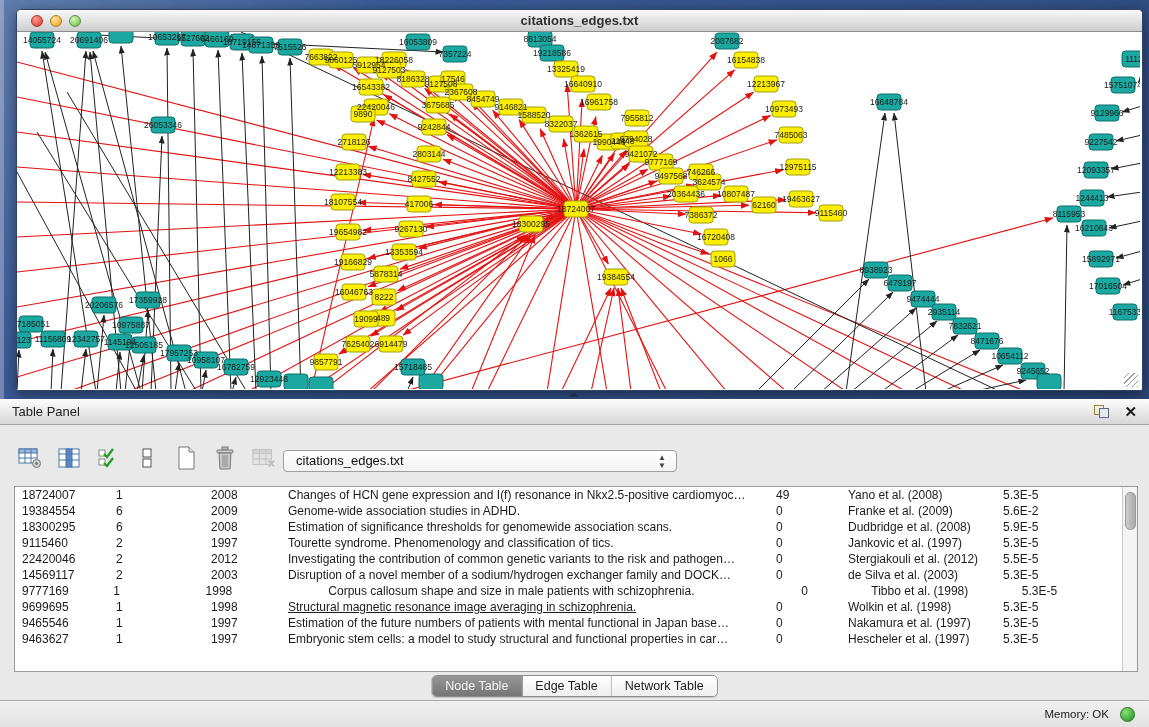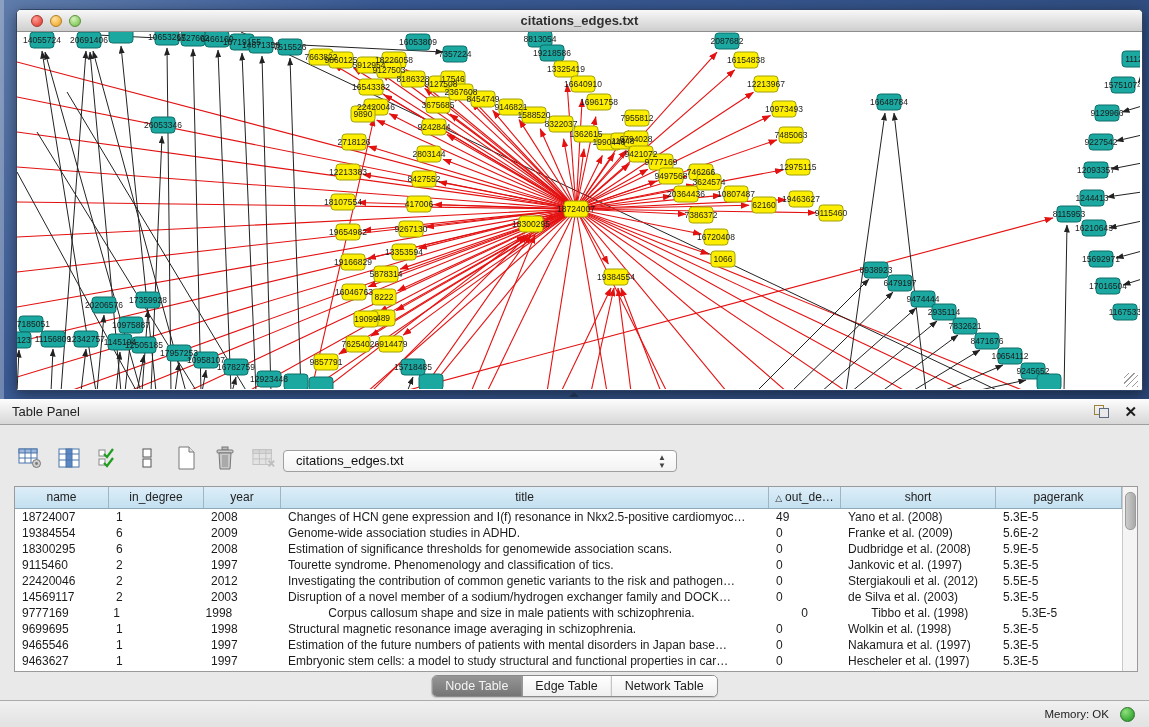--- a/index.html
+++ b/index.html
@@ -576,29 +576,20 @@
         <span id="fx-icon">f(x)</span>
       </div>
     </div>
 
     <div id="table-dropdown">
       <span>citations_edges.txt</span>
       <span class="arrows">▲<br>▼</span>
     </div>
 
     <div id="table-box">
-      <div id="thead">
-          <div class="hcell" style="width: 94px;">name</div>
-          <div class="hcell" style="width: 95px;">in_degree</div>
-          <div class="hcell" style="width: 77px;">year</div>
-          <div class="hcell" style="width: 488px;">title</div>
-          <div class="hcell" style="width: 72px;"><span class="sortglyph">△</span>out_de…</div>
-          <div class="hcell" style="width: 155px;">short</div>
-          <div class="hcell" style="width: 126px;">pagerank</div>
-        </div>
       <div id="tbody">
           <div class="trow">
             <div class="tcell" style="width: 94px;">18724007</div>
             <div class="tcell" style="width: 95px;">1</div>
             <div class="tcell" style="width: 77px;">2008</div>
             <div class="tcell" style="width: 488px;">Changes of HCN gene expression and I(f) resonance in Nkx2.5-positive cardiomyoc…</div>
             <div class="tcell" style="width: 72px;">49</div>
             <div class="tcell" style="width: 155px;">Yano et al. (2008)</div>
             <div class="tcell" style="width: 126px;">5.3E-5</div>
           </div>
@@ -653,30 +644,30 @@
             <div class="tcell" style="width: 77px;">1998</div>
             <div class="tcell" style="width: 488px; margin-left: 48px;">Corpus callosum shape and size in male patients with schizophrenia.</div>
             <div class="tcell" style="width: 72px;">0</div>
             <div class="tcell" style="width: 155px;">Tibbo et al. (1998)</div>
             <div class="tcell" style="width: 126px;">5.3E-5</div>
           </div>
           <div class="trow">
             <div class="tcell" style="width: 94px;">9699695</div>
             <div class="tcell" style="width: 95px;">1</div>
             <div class="tcell" style="width: 77px;">1998</div>
-            <div class="tcell" style="width: 488px;">Structural magnetic resonance image averaging in schizophrenia.</div>
+            <div class="tcell" style="width: 488px; text-decoration: underline;">Structural magnetic resonance image averaging in schizophrenia.</div>
             <div class="tcell" style="width: 72px;">0</div>
             <div class="tcell" style="width: 155px;">Wolkin et al. (1998)</div>
             <div class="tcell" style="width: 126px;">5.3E-5</div>
           </div>
           <div class="trow">
             <div class="tcell" style="width: 94px;">9465546</div>
             <div class="tcell" style="width: 95px;">1</div>
             <div class="tcell" style="width: 77px;">1997</div>
-            <div class="tcell" style="width: 488px;">Estimation of the future numbers of patients with mental disorders in Japan base…</div>
+            <div class="tcell" style="width: 488px;">Estimation of the future numbers of patients with mental functional in Japan base…</div>
             <div class="tcell" style="width: 72px;">0</div>
             <div class="tcell" style="width: 155px;">Nakamura et al. (1997)</div>
             <div class="tcell" style="width: 126px;">5.3E-5</div>
           </div>
           <div class="trow">
             <div class="tcell" style="width: 94px;">9463627</div>
             <div class="tcell" style="width: 95px;">1</div>
             <div class="tcell" style="width: 77px;">1997</div>
             <div class="tcell" style="width: 488px;">Embryonic stem cells: a model to study structural and functional properties in car…</div>
             <div class="tcell" style="width: 72px;">0</div>

